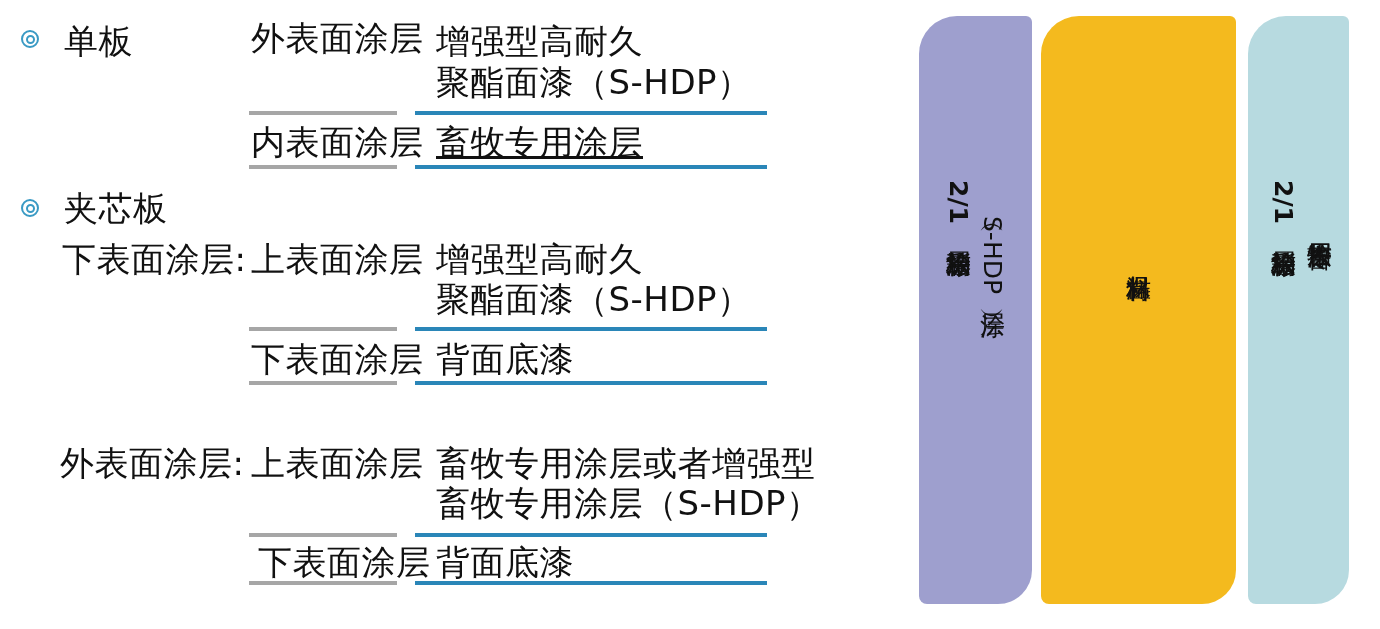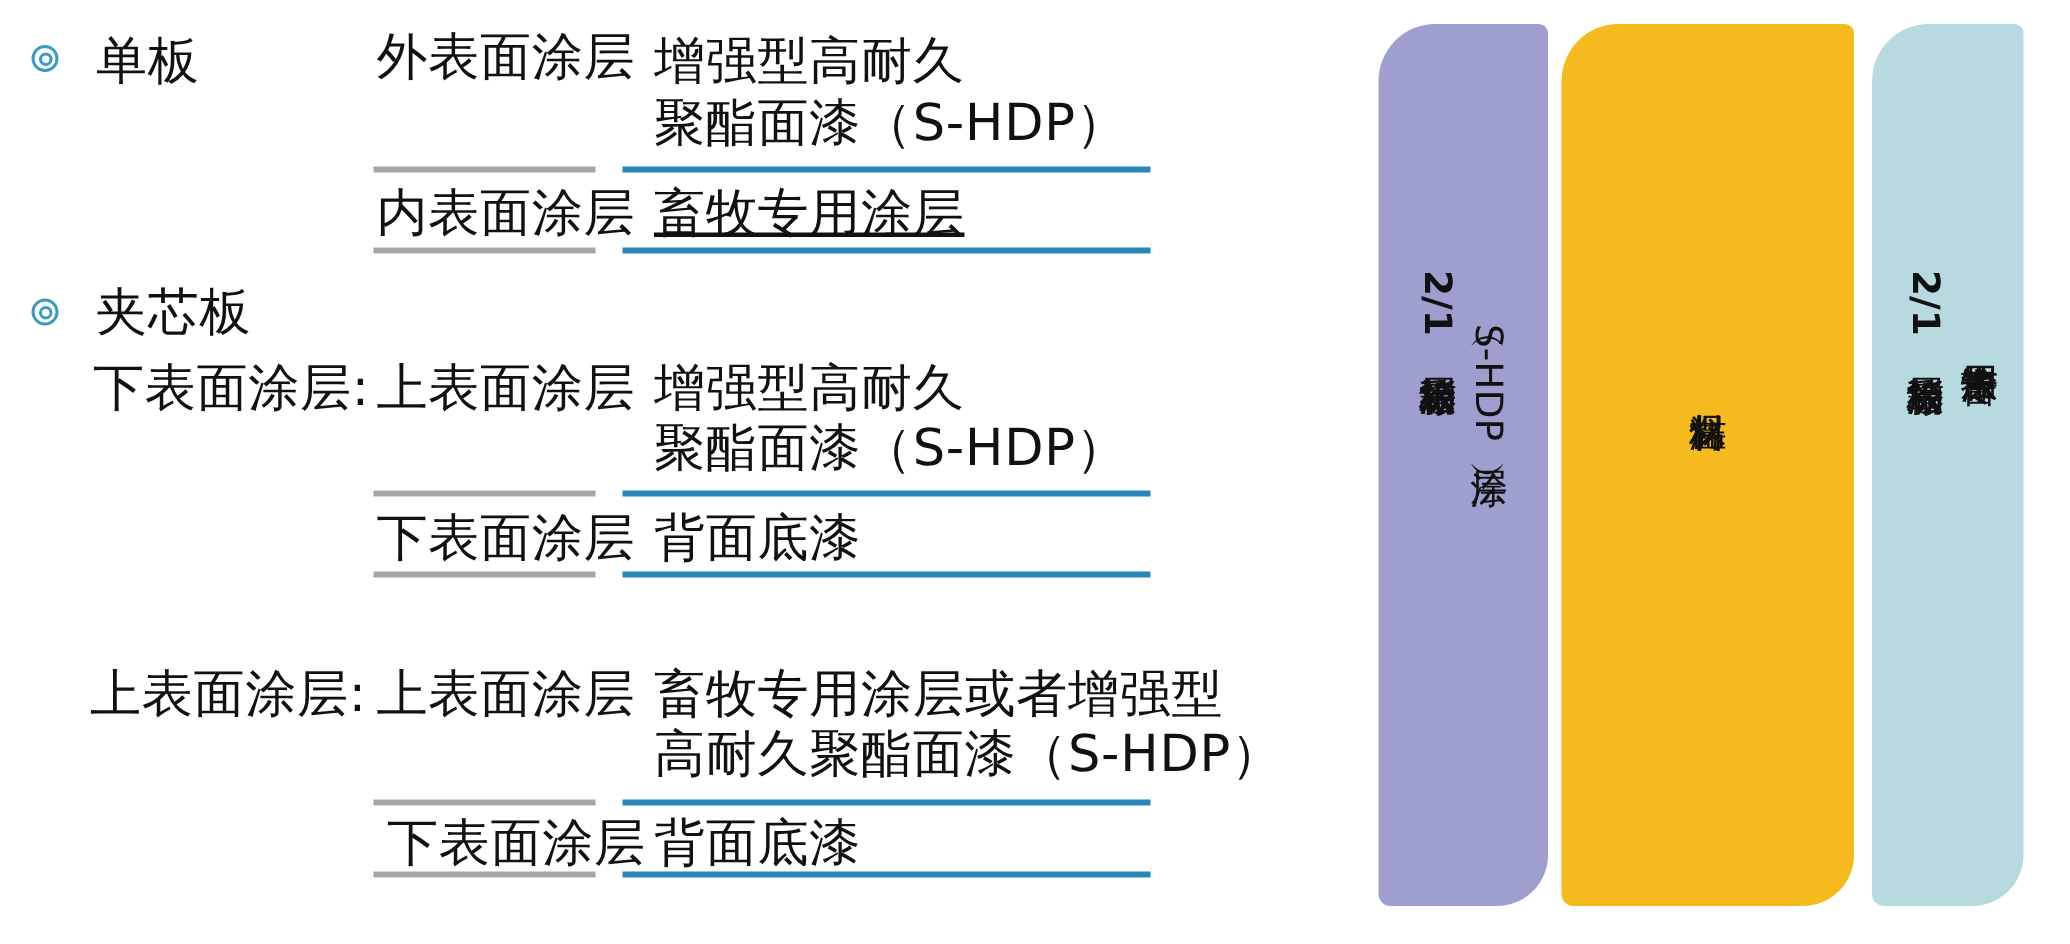--- a/index.html
+++ b/index.html
@@ -48,24 +48,24 @@
 <div class="abs txt" style="left:436px; top:240px;">增强型高耐久</div>
 <div class="abs txt" style="left:436px; top:280px;">聚酯面漆（S-HDP）</div>
 <div class="abs gline" style="top:327px;"></div>
 <div class="abs bline" style="top:327px;"></div>
 
 <div class="abs txt" style="left:251px; top:340px;">下表面涂层</div>
 <div class="abs txt" style="left:436px; top:340px;">背面底漆</div>
 <div class="abs gline" style="top:381px;"></div>
 <div class="abs bline" style="top:381px;"></div>
 
-<div class="abs txt" style="left:60px; top:444px;">上表面涂层:</div>
+<div class="abs txt" style="left:60px; top:444px;">外表面涂层:</div>
 <div class="abs txt" style="left:251px; top:444px;">上表面涂层</div>
 <div class="abs txt" style="left:436px; top:444px;">畜牧专用涂层或者增强型</div>
-<div class="abs txt" style="left:436px; top:484px;">高耐久聚酯面漆（S-HDP）</div>
+<div class="abs txt" style="left:436px; top:484px;">畜牧专用涂层（S-HDP）</div>
 <div class="abs gline" style="top:533px;"></div>
 <div class="abs bline" style="top:533px;"></div>
 
 <div class="abs txt" style="left:258px; top:543px;">下表面涂层</div>
 <div class="abs txt" style="left:436px; top:543px;">背面底漆</div>
 <div class="abs gline" style="top:581px;"></div>
 <div class="abs bline" style="top:581px;"></div>
 
 <div class="col col-purple">
   <div class="vtext" style="left:58px; top:200px;">（S-HDP）涂层</div>

